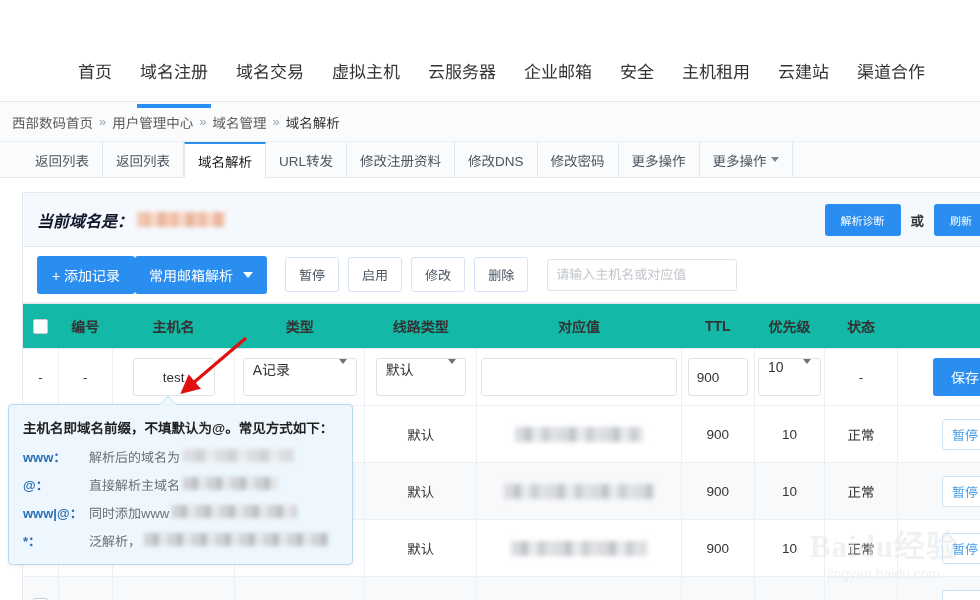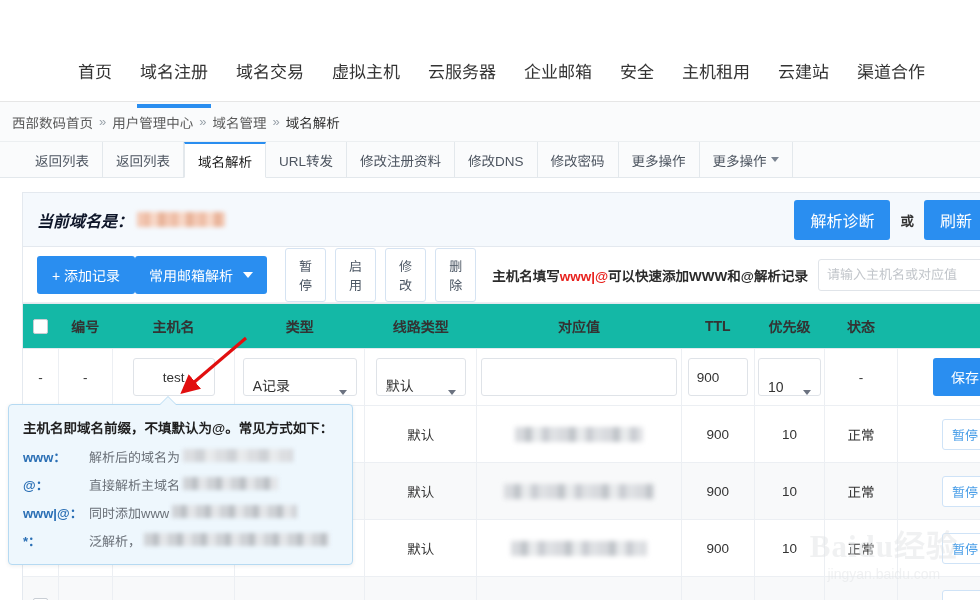--- a/index.html
+++ b/index.html
@@ -144,21 +144,21 @@
     font-size: 13.5px;
     font-weight: bold;
     margin-right: 12px;
     white-space: nowrap;
   }
   .btn-primary {
     background: #2a8ef0;
     color: #fff;
     border: none;
     border-radius: 3px;
-    font-size: 16px;
+    font-size: 11px;
     padding: 8px 16px;
     cursor: pointer;
     white-space: nowrap;
     font-family: inherit;
   }
   .or-text { margin: 0 10px; font-size: 13.5px; color: #333; font-weight: bold;}
 
   
   .toolbar {
     height: 56px;
@@ -266,21 +266,21 @@
     font-family: inherit;
     color: #333;
     outline: none;
     text-align: center;
   }
   .cell-input.wide { width: 196px; }
   .cell-input.ttl { width: 60px; text-align: left; }
   .fake-select {
     position: relative;
     display: inline-flex;
-    align-items: flex-end;
+    align-items: flex-start;
     border: 1px solid #dfe3e8;
     border-radius: 3px;
     height: 38px;
     box-sizing: border-box;
     padding: 0 9px;
     font-size: 14px;
     color: #333;
     background: #fff;
     cursor: pointer;
   }
@@ -460,23 +460,20 @@
       <div class="toolbar">
         <button class="btn-add">+ 添加记录</button>
         <button class="btn-mail">
           <span>常用邮箱解析</span>
           <span class="caret"></span>
         </button>
         <button class="btn-plain">暂停</button>
         <button class="btn-plain">启用</button>
         <button class="btn-plain">修改</button>
         <button class="btn-plain">删除</button>
-        <span class="hint">
-          <span>主机名填写</span><span class="red">www|@</span><span>可以快速添加WWW和@解析记录</span>
-        </span>
         <input class="search-input" type="text" placeholder="请输入主机名或对应值" style="">
       </div>
 
       <table class="recs">
         <colgroup>
           <col class="col-chk">
             <col class="col-no">
             <col class="col-host">
             <col class="col-type">
           <col class="col-line">

